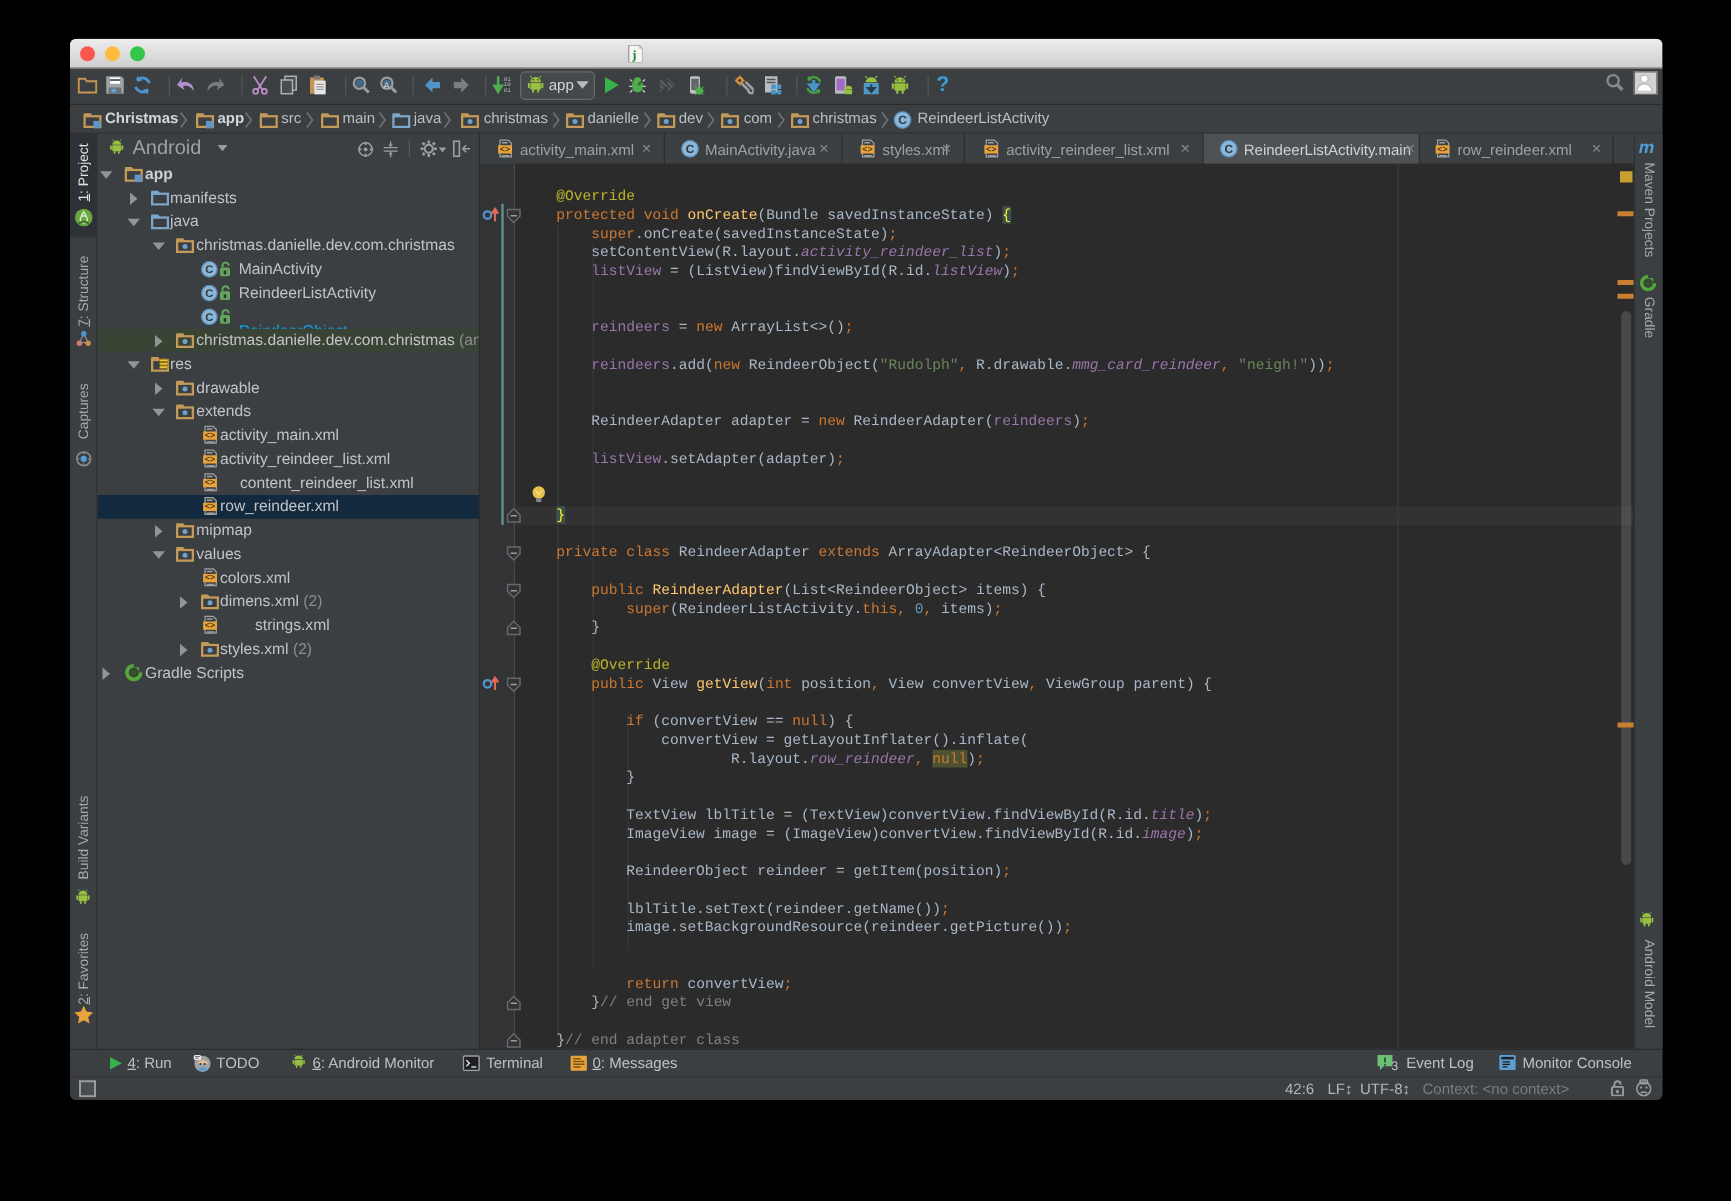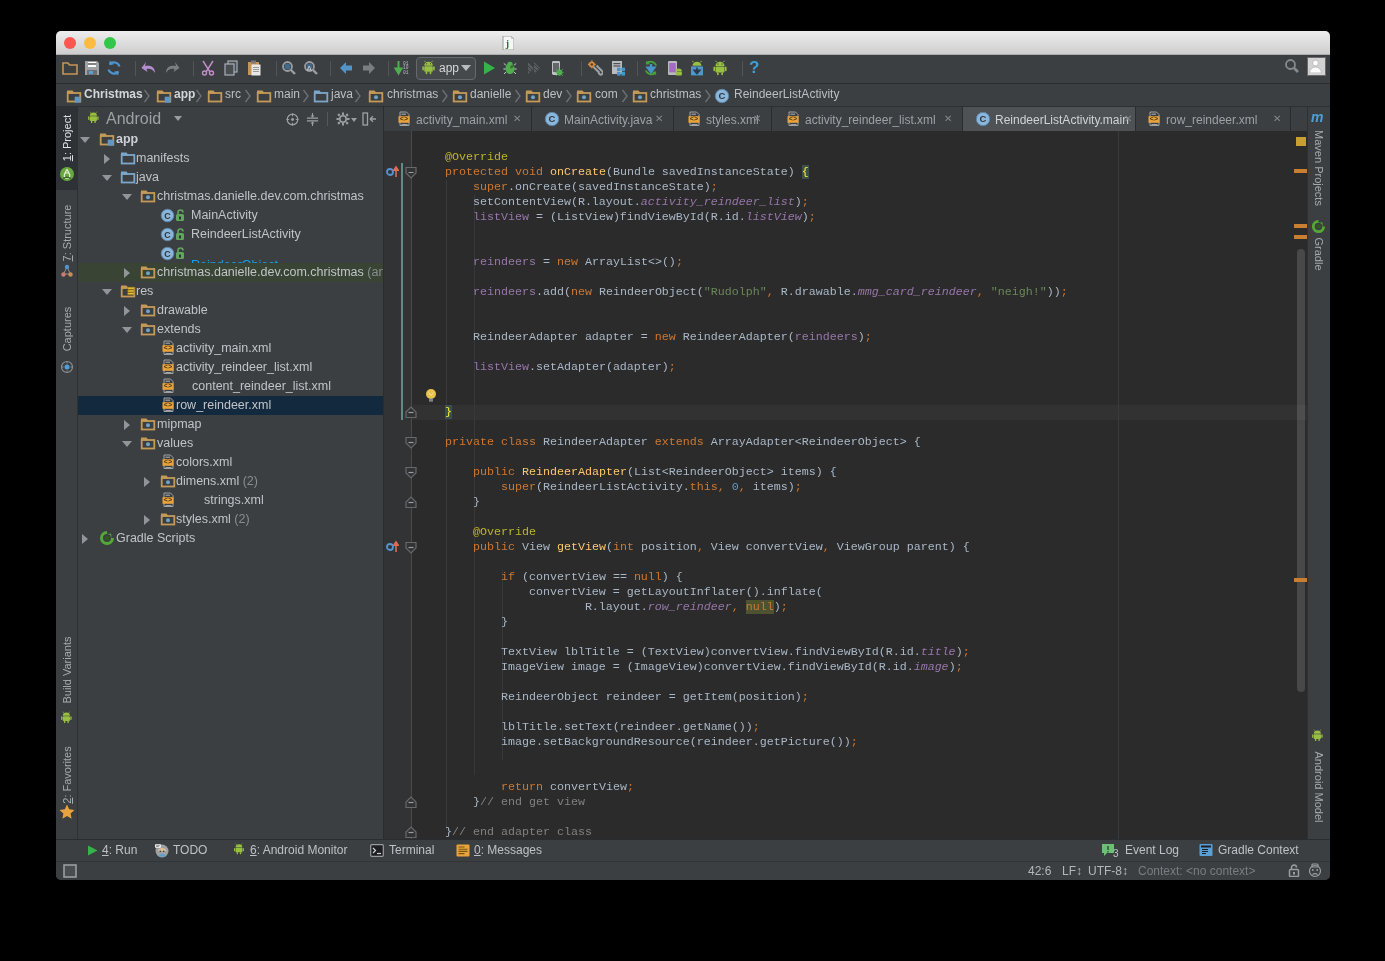--- a/index.html
+++ b/index.html
@@ -800,21 +800,21 @@
           <path d="M1 1 h12 v9 h-7 l-3 3 v-3 h-2 z" fill="#6cbf74"></path>
           <path d="M7 3 v4 M7 8.2 v1.4" stroke="#2e5c34" stroke-width="1.6"></path>
         </svg>
 <div class="bt" style="left:1113px;top:848px;font-size:10px;">3</div>
 <div class="bt" style="left:1125px;">Event Log</div>
 <svg class="ab" style="left:1199px;top:843px" width="14" height="14" viewBox="0 0 14 13">
           <rect x="0.5" y="0.5" width="13" height="12" rx="1" fill="#5a9fd4"></rect>
           <rect x="2" y="2" width="10" height="2" fill="#1e1f22"></rect>
           <path d="M3 6 h6 M3 8 h6 M3 10 h4" stroke="#1e1f22" stroke-width="1.1"></path>
         </svg>
-<div class="bt" style="left:1218px;">Gradle Context</div>
+<div class="bt" style="left:1218px;">Monitor Console</div>
 
 <div id="sbar"></div>
 <svg class="ab" style="left:63px;top:864px" width="14" height="14" viewBox="0 0 14 14">
           <rect x="1" y="1" width="12" height="12" fill="#4a4d4f" stroke="#9a9da0" stroke-width="1.6"></rect>
         </svg>
 <div class="sb" style="left:1028px;">42:6</div>
 <div class="sb" style="left:1062px;">LF↕</div>
 <div class="sb" style="left:1088px;">UTF-8↕</div>
 <div class="sb" style="left:1138px;color:#797c80;">Context: &lt;no context&gt;</div>
 <svg class="ab" style="left:1288px;top:864px" width="12" height="13" viewBox="0 0 12 13">

